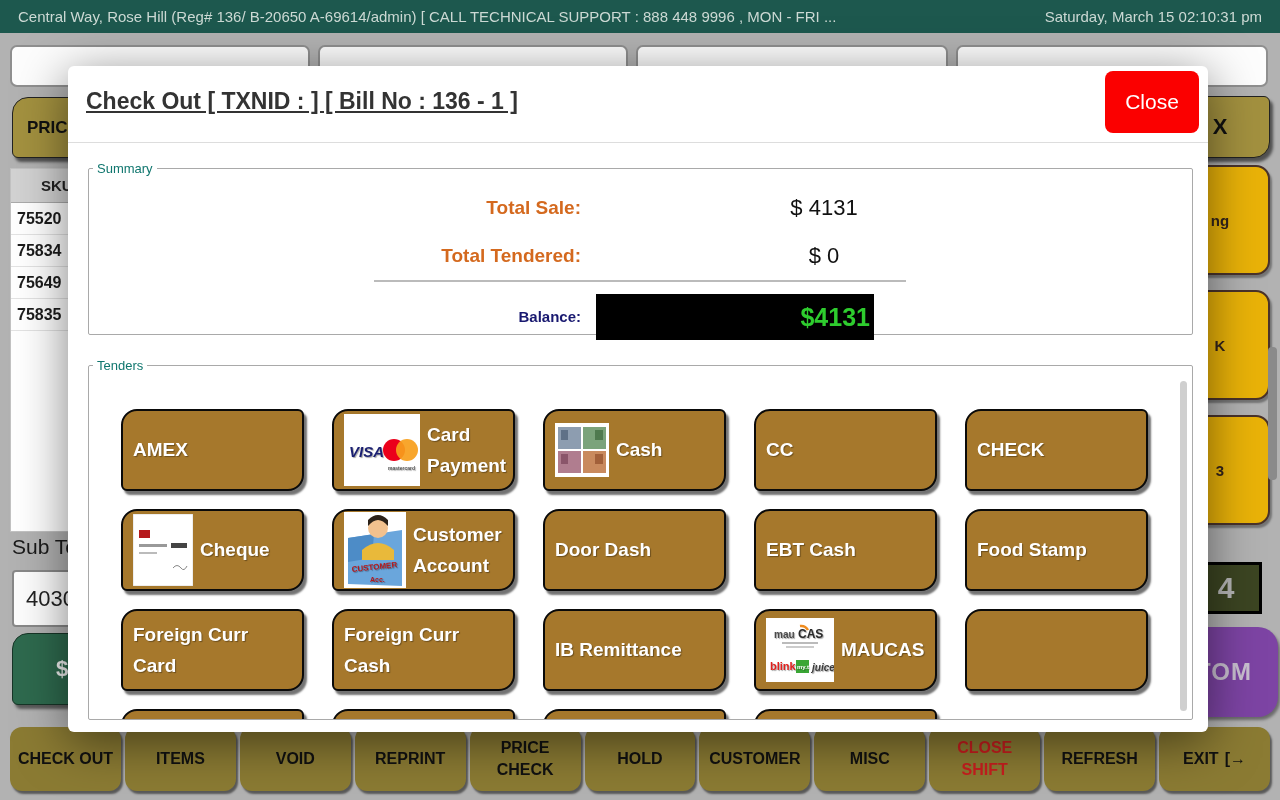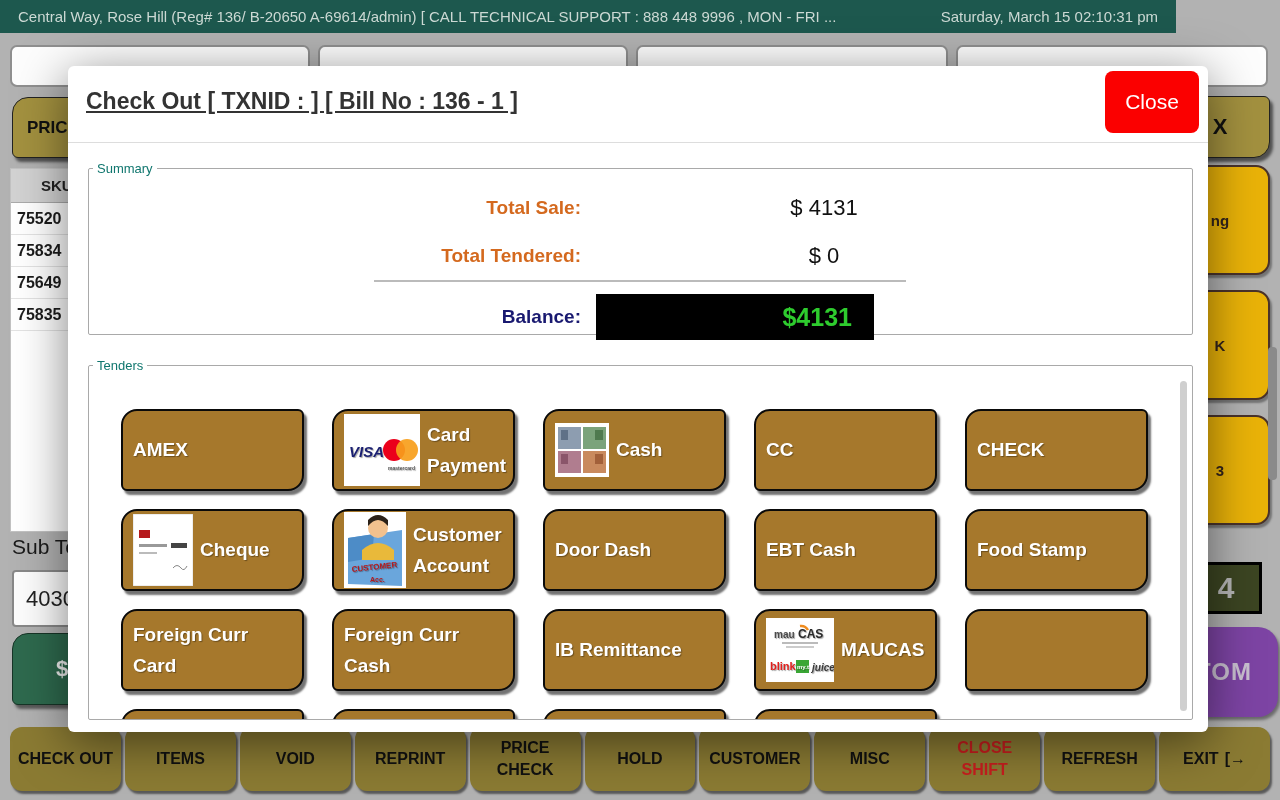--- a/index.html
+++ b/index.html
@@ -1,20 +1,20 @@
 <!DOCTYPE html>
 <html><head>
 <meta charset="utf-8">
 <style>
   * { box-sizing: border-box; margin: 0; padding: 0; }
   body { font-family: "Liberation Sans", sans-serif; background:#888; }
   #screen { position:relative; width:1280px; height:800px; background:#b2b2b2; overflow:hidden; }
 
   
-  .topbar { position:absolute; left:0; top:0; width:1176px; height:33px; background:#1d584e;
+  .topbar { position:absolute; left:0; top:0; width:1280px; height:33px; background:#1d584e;
             display:flex; justify-content:space-between; align-items:center; padding:0 18px;
             color:#ccd9d4; font-size:15px; }
 
   
   .tinput { position:absolute; height:42px; background:#fdfdfd; border:2px solid #8f8f8f; border-radius:7px; }
   .gold-btn { position:absolute; background:#a3913f; border:1px solid #222; border-radius:16px 6px 16px 6px;
               box-shadow:3px 4px 3px rgba(0,0,0,.55); color:#111; font-weight:bold;
               display:flex; align-items:center; }
   .sku-panel { position:absolute; left:10px; top:168px; width:160px; height:364px; background:#fff; border:1px solid #c2c2c2; }
   .sku-head { height:34px; background:#d2d2d2; border-bottom:1px solid #aaa; font-weight:bold; font-size:15px;
@@ -58,23 +58,23 @@
   .modal-hr { position:absolute; left:0; top:76px; width:100%; border-bottom:1px solid #ddd; }
 
   fieldset.box { position:absolute; left:20px; border:1px solid #a9a9a9; border-radius:2px; background:#fff; }
   fieldset.box legend { font-size:13px; color:#0f766e; padding:0 4px; margin-left:4px; }
   .summary-fs { top:95px; width:1105px; height:174px; }
   .tenders-fs { top:292px; width:1105px; height:362px; overflow:hidden; }
 
   .sum-label { position:absolute; left:0; width:492px; text-align:right; font-weight:bold; font-size:19px; color:#d4691e; height:44px; line-height:44px; }
   .sum-value { position:absolute; left:500px; width:470px; text-align:center; font-size:22px; color:#111; height:44px; line-height:44px; }
   .sum-div { position:absolute; left:285px; top:104px; width:532px; height:2px; background:#bbb; }
-  .bal-label { position:absolute; left:0; top:118px; width:492px; text-align:right; font-weight:bold; font-size:19px; color:#191970; height:46px; line-height:46px; }
+  .bal-label { position:absolute; left:0; top:118px; width:492px; text-align:right; font-weight:bold; font-size:15px; color:#191970; height:46px; line-height:46px; }
   .bal-box { position:absolute; left:507px; top:118px; width:278px; height:46px; background:#000;
-             color:#2ecc2e; font-weight:bold; font-size:25px; display:flex; align-items:center; justify-content:flex-end; padding-right:22px; }
+             color:#2ecc2e; font-weight:bold; font-size:25px; display:flex; align-items:center; justify-content:flex-end; padding-right:4px; }
 
   .tgrid { display:grid; grid-template-columns:repeat(5,183px); column-gap:28px; row-gap:18px; padding:36px 0 0 32px; }
   .tender { height:82px; background:#a6782c; border:2px solid #0a0a0a; border-radius:16px 6px 16px 6px;
             box-shadow:3px 4px 2px rgba(0,0,0,.55); color:#fff; font-weight:bold; font-size:19px; line-height:1.65;
             display:flex; align-items:center; padding:0 10px; gap:7px; text-shadow:1px 1px 1px rgba(0,0,0,.35); }
   .ticon { background:#fff; flex:none; display:flex; align-items:center; justify-content:center; }
   .ic-card { width:76px; height:72px; }
   .ic-cash { width:54px; height:54px; }
   .ic-cheque { width:60px; height:72px; }
   .ic-cust { width:62px; height:76px; }

